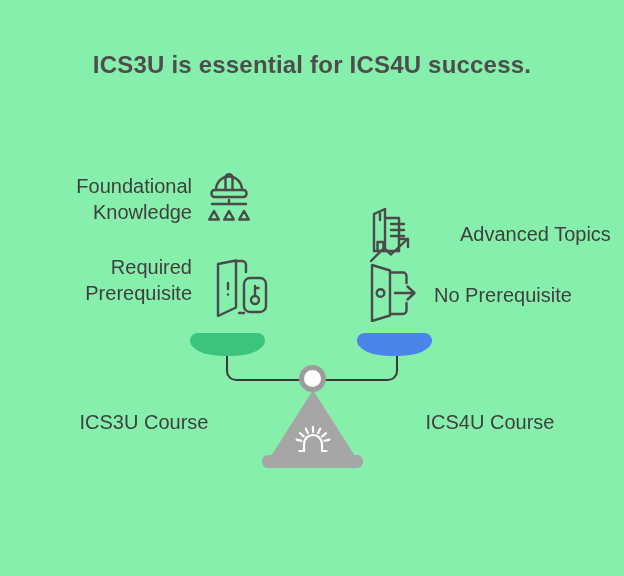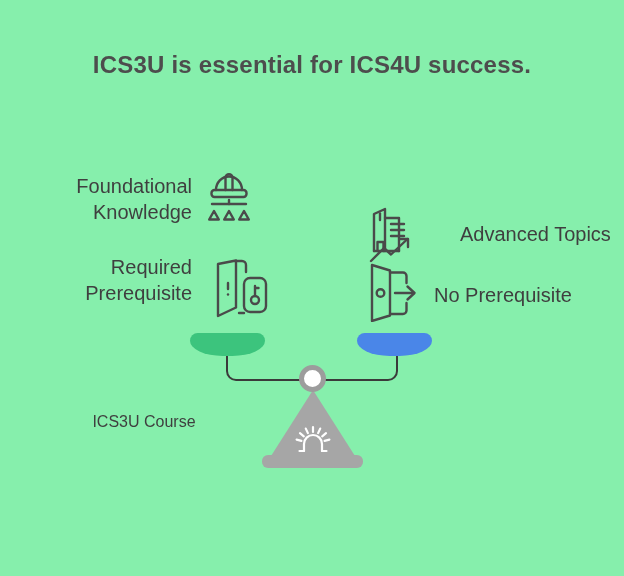--- a/index.html
+++ b/index.html
@@ -13,21 +13,21 @@
                  white-space:pre-line;}
   .align-right{text-align:right;}
   .align-left{text-align:left;}
 
   .icon{position:absolute;}
   .icon svg{display:block;}
   .stroke-icon{fill:none;stroke:var(--icon-stroke);stroke-width:2.4;
                stroke-linecap:round;stroke-linejoin:round;}
 
   .course-label{position:absolute;top:409px;width:200px;text-align:center;
-                font-size:16px;line-height:26px;color:var(--label-text);}
+                font-size:20px;line-height:26px;color:var(--label-text);}
 
   .pan{position:absolute;top:333px;width:75px;height:23px;
        border-radius:8px 8px 34px 34px / 8px 8px 16px 16px;}
   .pan-left{left:190px;background:var(--pan-left);}
   .pan-right{left:357px;background:var(--pan-right);}
 
   .beam-bracket{position:absolute;left:226px;top:356px;width:168px;height:23px;
                 border-left:2px solid var(--beam);border-right:2px solid var(--beam);
                 border-bottom:2px solid var(--beam);
                 border-bottom-left-radius:10px;border-bottom-right-radius:10px;}
@@ -122,14 +122,15 @@
       <line x1="33.1" y1="14.1" x2="35.2" y2="9.6"></line>
       <line x1="22.9" y1="14.1" x2="20.8" y2="9.6"></line>
       <line x1="37.2" y1="17.3" x2="41" y2="14.1"></line>
       <line x1="18.8" y1="17.3" x2="15" y2="14.1"></line>
       <line x1="39.6" y1="21.9" x2="44.4" y2="20.6"></line>
       <line x1="16.4" y1="21.9" x2="11.6" y2="20.6"></line>
     </svg>
   </div>
 
   <div class="course-label" style="left:44px;">ICS3U Course</div>
+  <div class="course-label" style="left:390px;">ICS4U Course</div>
 
 </div>
 
 </body></html>

